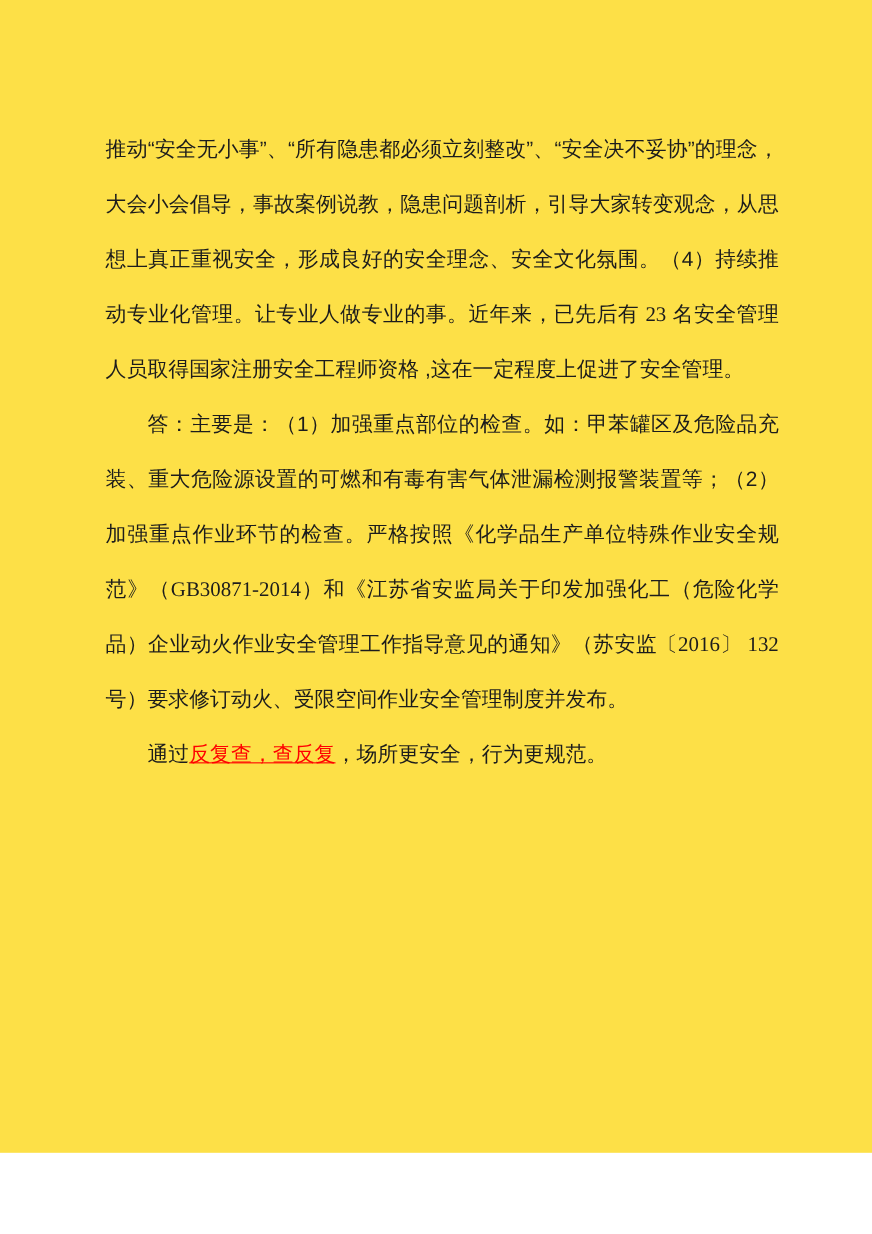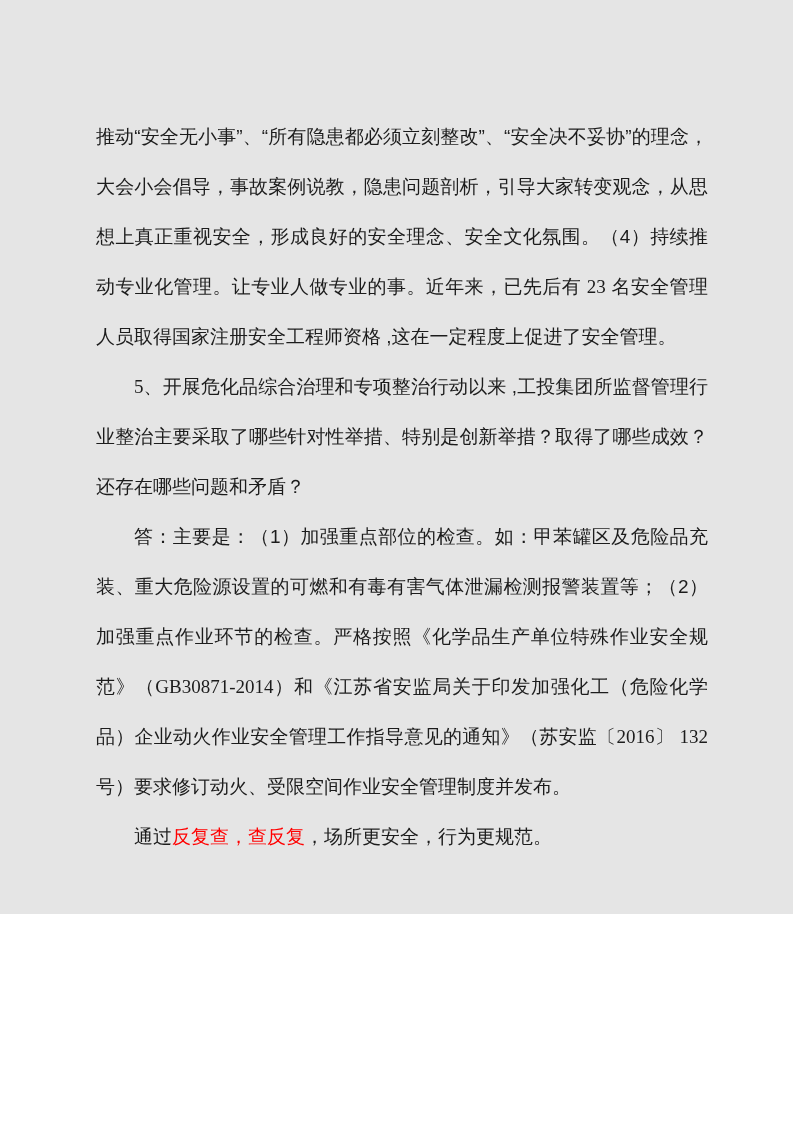--- a/index.html
+++ b/index.html
@@ -12,22 +12,22 @@
     height: 1122px;
     position: relative;
     font-family: "Liberation Sans", sans-serif;
     overflow: hidden;
   }
   .doc-page {
     position: absolute;
     left: 0;
     top: 0;
     width: 793px;
-    height: 914px;
-    background: #e5e5e5;
+    height: 1048px;
+    background: #fde047;
   }
   .text-block {
     position: absolute;
     left: 96px;
     top: 112px;
     width: 612px;
     color: #1c1c1c;
   }
   p.para {
     margin: 0;
@@ -36,28 +36,28 @@
     line-height: 50px;
     text-align: justify;
     text-align-last: left;
     word-break: break-all;
   }
   p.para.indent {
     text-indent: 2em;
   }
   .run-red {
     color: #ff0000;
+    text-decoration: underline;
   }
   .run-serif {
     font-family: "Liberation Serif", serif;
   }
 </style>
 </head>
 <body>
 
 <div class="doc-page">
   <div class="text-block" id="text-block">
       <p class="para"><span class="">推动“安全无小事”、“所有隐患都必须立刻整改”、“安全决不妥协”的理念，大会小会倡导，事故案例说教，隐患问题剖析，引导大家转变观念，从思想上真正重视安全，形成良好的安全理念、安全文化氛围。（4）持续推动专业化管理。让专业人做专业的事。近年来，已先后有 </span><span class="run-serif">23</span><span class=""> 名安全管理人员取得国家注册安全工程师资格 ,这在一定程度上促进了安全管理。</span></p>
-      <p class="para indent"><span class="run-serif">5</span><span class="">、开展危化品综合治理和专项整治行动以来 ,工投集团所监督管理行业整治主要采取了哪些针对性举措、特别是创新举措？取得了哪些成效？还存在哪些问题和矛盾？</span></p>
       <p class="para indent"><span class="">答：主要是：（1）加强重点部位的检查。如：甲苯罐区及危险品充装、重大危险源设置的可燃和有毒有害气体泄漏检测报警装置等；（2）加强重点作业环节的检查。严格按照《化学品生产单位特殊作业安全规范》（</span><span class="run-serif">GB30871-2014</span><span class="">）和《江苏省安监局关于印发加强化工（危险化学品）企业动火作业安全管理工作指导意见的通知》（苏安监〔</span><span class="run-serif">2016</span><span class="">〕 </span><span class="run-serif">132</span><span class=""> 号）要求修订动火、受限空间作业安全管理制度并发布。</span></p>
       <p class="para indent"><span class="">通过</span><span class="run-red ">反复查，查反复</span><span class="">，场所更安全，行为更规范。</span></p>
     </div>
 </div>
 
 </body></html>

